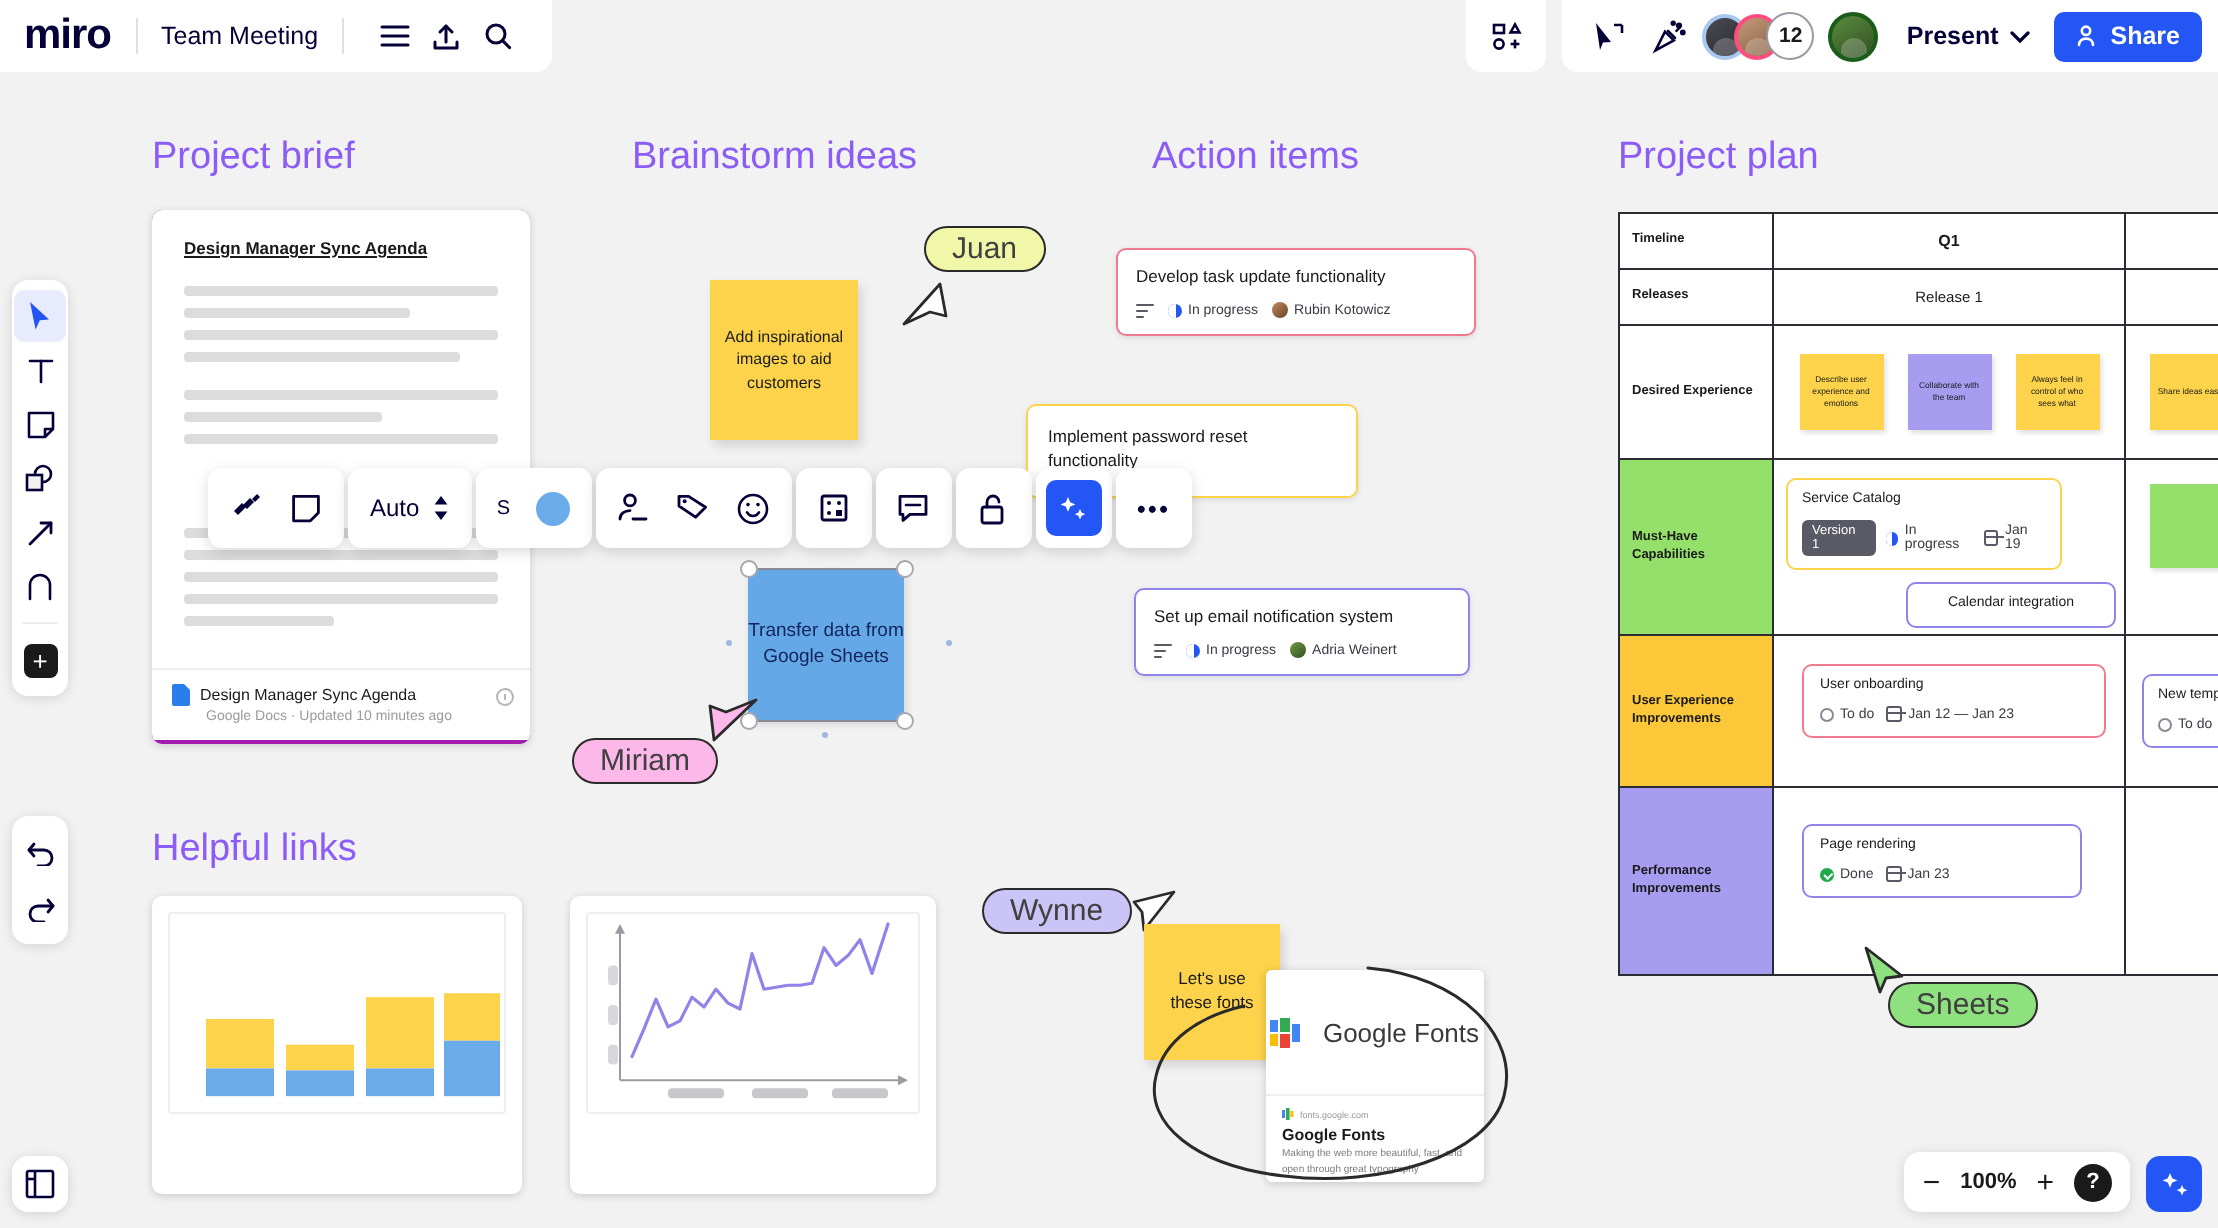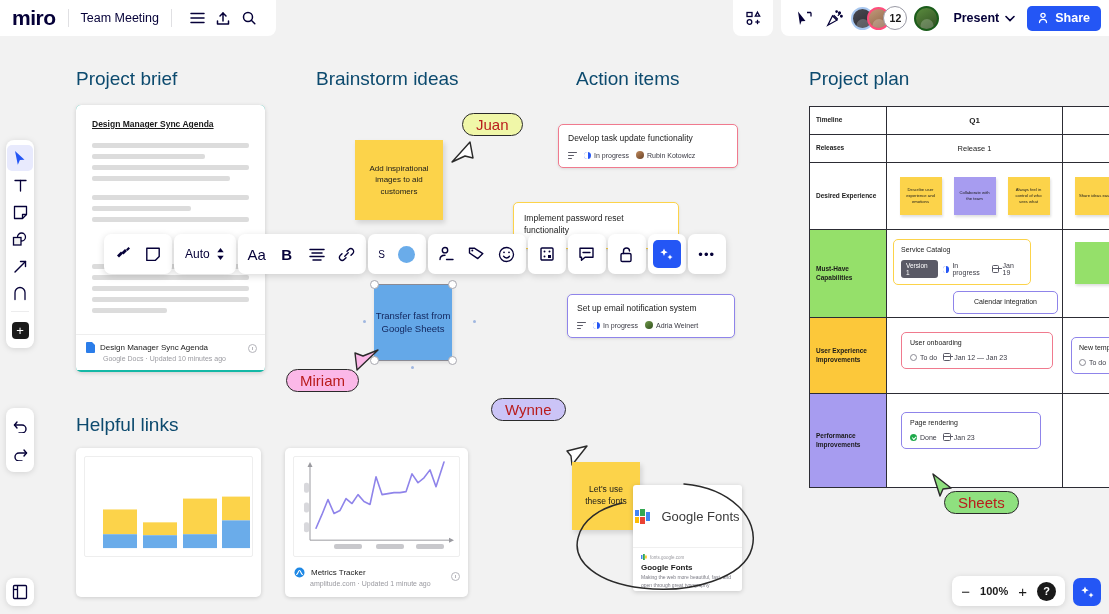--- a/index.html
+++ b/index.html
@@ -72,25 +72,25 @@
     background:#fff; border-radius:8px; box-shadow:0 1px 6px rgba(0,0,0,.13);
     padding:5px 0; display:flex; flex-direction:column; align-items:center; gap:2px; z-index:50;
   }
   .leftbottom {
     position:absolute; left:6px; bottom:8px; width:28px; height:28px;
     background:#fff; border-radius:8px; box-shadow:0 1px 6px rgba(0,0,0,.13);
     display:flex; align-items:center; justify-content:center; z-index:50; cursor:pointer;
   }
 
   
-  .sect-title { position:absolute; font-size:19px; color:#0c4a6e; font-weight:400; }
+  .sect-title { position:absolute; font-size:19px; color:#8b5cf6; font-weight:400; }
 
   
   .doccard {
-    position:absolute; background:#14b8a6; border-radius:5px;
+    position:absolute; background:#a21caf; border-radius:5px;
     box-shadow:0 1px 4px rgba(0,0,0,.16); overflow:hidden;
   }
   .doc-page { background:#fff; padding:14px 16px 8px; }
   .doc-h { font-size:8.5px; font-weight:700; color:#1a1a1a; text-decoration:underline; margin-bottom:14px; }
   .doc-line { height:5px; background:#dcdcdc; border-radius:2px; margin-bottom:6px; }
   .doc-foot { border-top:1px solid #eee; padding:7px 10px 8px; position:relative; background:#fff;}
   .doc-foot-t { font-size:8px; color:#1a1a1a; display:flex; align-items:center; gap:5px; }
   .doc-foot-s { font-size:7px; color:#9a9aa0; margin-top:2px; margin-left:17px; }
   .gdoc-ic { width:9px; height:11px; background:#2b7de9; border-radius:1px; position:relative; }
   .gdoc-ic:after{ content:""; position:absolute; right:0; top:0; border-width:0 3px 3px 0; border-style:solid; border-color:transparent #fff transparent transparent;}
@@ -130,21 +130,21 @@
     display:flex; align-items:center; justify-content:center; text-align:center;
     line-height:1.35; box-shadow:1px 2px 4px rgba(0,0,0,.12);
   }
   .handle { position:absolute; width:9px; height:9px; border-radius:50%; background:#fff; border:1.3px solid #a8a8b0; }
   .sel-line { position:absolute; background:#8a8a94; }
   .minidot { position:absolute; width:3px; height:3px; border-radius:50%; background:#a0b7e0; }
 
   
   .cursor-lbl {
     position:absolute; border-radius:20px; padding:2px 13px; font-size:15px;
-    border:1.3px solid #2a2a2a; font-weight:400; color:#b91c1c; white-space:nowrap;
+    border:1.3px solid #2a2a2a; font-weight:400; color:#404040; white-space:nowrap;
   }
   .cl-juan { background:#f0f7a8; }
   .cl-miriam { background:#fbb8e8; }
   .cl-wynne { background:#cbc4f7; }
   .cl-sophia { background:#8fe07f; }
 
   
   .taskcard {
     position:absolute; background:#fff; border-radius:5px; padding:7px 9px 8px;
     box-shadow:0 1px 3px rgba(0,0,0,.1);
@@ -427,33 +427,33 @@
   <div class="doc-foot">
     <div class="doc-foot-t">
       <span class="gdoc-ic"></span>
       <span>Design Manager Sync Agenda</span>
     </div>
     <div class="doc-foot-s">Google Docs · Updated 10 minutes ago</div>
     <span class="corner-ic"></span>
   </div>
 </div>
 
-<div class="sticky yellow" style="left:355px;top:140px;width:88px;height:80px;font-size:8px;line-height:1.4;">
+<div class="sticky yellow" style="left:355px;top:140px;width:74px;height:80px;font-size:8px;line-height:1.4;">
   <span>Add inspirational images to aid customers</span>
 </div>
 
 <div class="arrow-cursor" style="left:450px;top:140px;">
   <svg width="28" height="26" viewBox="0 0 28 26">
       <path d="M2 22L20 2l3 16-8-2z" fill="#fff" stroke="#2a2a2a" stroke-width="1.4" stroke-linejoin="round"></path>
     </svg>
 </div>
 <div class="cursor-lbl cl-juan" style="left:462px;top:113px;">Juan</div>
 
 <div class="blueshape" style="left:374px;top:285px;width:78px;height:75px;">
-  <span>Transfer fast from Google Sheets</span>
+  <span>Transfer data from Google Sheets</span>
 </div>
 <div class="sel-line" style="left:374px;top:284px;width:78px;height:1px;"></div>
 <div class="sel-line" style="left:374px;top:360px;width:78px;height:1px;"></div>
 <div class="handle" style="left:370px;top:280px;"></div>
 <div class="handle" style="left:448px;top:280px;"></div>
 <div class="handle" style="left:370px;top:356px;"></div>
 <div class="handle" style="left:448px;top:356px;"></div>
 <div class="minidot" style="left:363px;top:320px;"></div>
 <div class="minidot" style="left:473px;top:320px;"></div>
 <div class="minidot" style="left:411px;top:366px;"></div>
@@ -484,43 +484,20 @@
   </div>
   <div class="fmt-grp">
     <div class="auto-sel">
       <span>Auto</span>
       <span class="spinner">
         <svg width="9" height="14" viewBox="0 0 9 14">
             <path d="M4.5 1l3.2 4.2H1.3z" fill="#050038"></path>
             <path d="M4.5 13L1.3 8.8h6.4z" fill="#050038"></path>
           </svg>
       </span>
-    </div>
-  </div>
-  <div class="fmt-grp">
-    <div class="fmt-btn" style="font-size:15px;">Aa</div>
-    <div class="fmt-btn" style="font-weight:800;font-size:15px;">B</div>
-    <div class="fmt-btn">
-      <svg width="16" height="13" viewBox="0 0 16 13">
-          <g stroke="#050038" stroke-width="1.5" stroke-linecap="round">
-            <line x1="1" y1="1.5" x2="15" y2="1.5"></line>
-            <line x1="3" y1="5" x2="13" y2="5"></line>
-            <line x1="1" y1="8.5" x2="15" y2="8.5"></line>
-            <line x1="4" y1="12" x2="12" y2="12"></line>
-          </g>
-        </svg>
-    </div>
-    <div class="fmt-btn">
-      <svg width="17" height="17" viewBox="0 0 17 17">
-          <g fill="none" stroke="#050038" stroke-width="1.4" stroke-linecap="round">
-            <path d="M6.8 10.2l3.4-3.4"></path>
-            <path d="M9 5.2l1.8-1.8a2.8 2.8 0 014 4L13 9.2"></path>
-            <path d="M8 11.8l-1.8 1.8a2.8 2.8 0 01-4-4L4 7.8"></path>
-          </g>
-        </svg>
     </div>
   </div>
   <div class="fmt-grp">
     <div class="fmt-btn" style="font-size:10px;min-width:18px;">S</div>
     <div class="fmt-btn">
         <span class="color-dot"></span>
       </div>
   </div>
   <div class="fmt-grp">
     <div class="fmt-btn">
@@ -769,36 +746,23 @@
       <polygon points="160,84 155,81.5 155,86.5" fill="#9a9aa0"></polygon>
       <rect x="10" y="26" width="5" height="10" rx="2" fill="#d8d8dc"></rect>
       <rect x="10" y="46" width="5" height="10" rx="2" fill="#d8d8dc"></rect>
       <rect x="10" y="66" width="5" height="10" rx="2" fill="#d8d8dc"></rect>
       <polyline points="22,72 28,58 34,43 40,57 46,54 52,42 58,47 64,38 70,45 76,48 82,20 88,38 94,37 100,36 106,36 112,35 118,17 124,26 130,21 136,13 142,30 150,5" fill="none" stroke="#8f84ea" stroke-width="1.6" stroke-linejoin="round" stroke-linecap="round"></polyline>
       <rect x="40" y="88" width="28" height="5" rx="2" fill="#c8c8cc"></rect>
       <rect x="82" y="88" width="28" height="5" rx="2" fill="#c8c8cc"></rect>
       <rect x="122" y="88" width="28" height="5" rx="2" fill="#c8c8cc"></rect>
     </svg>
   </div>
-  <div class="lc-foot">
-    <div class="lc-t">
-      <span>
-        <svg width="11" height="11" viewBox="0 0 11 11">
-            <circle cx="5.5" cy="5.5" r="5" fill="#1e88e5"></circle>
-            <path d="M2.5 7.5c1.5 0 1.8-4 3-4s1.5 4 3 4" fill="none" stroke="#fff" stroke-width="1.1" stroke-linecap="round"></path>
-          </svg>
-      </span>
-      <span>Metrics Tracker</span>
-    </div>
-    <div class="lc-s">amplitude.com · Updated 1 minute ago</div>
-    <span class="corner-ic" style="top:7px;"></span>
-  </div>
-</div>
-
-<div class="cursor-lbl cl-wynne" style="left:491px;top:398px;">Wynne</div>
+</div>
+
+<div class="cursor-lbl cl-wynne" style="left:491px;top:444px;">Wynne</div>
 <div class="arrow-cursor" style="left:563px;top:443px;">
   <svg width="26" height="26" viewBox="0 0 26 26">
       <path d="M24 3L4 8l4 5 1 9z" fill="#fff" stroke="#2a2a2a" stroke-width="1.4" stroke-linejoin="round"></path>
     </svg>
 </div>
 
 <div class="sticky ylight" style="left:572px;top:462px;width:68px;height:68px;font-size:8.5px;line-height:1.4;background:#fcd34a;">
   <span>Let's use these fonts</span>
 </div>
 

